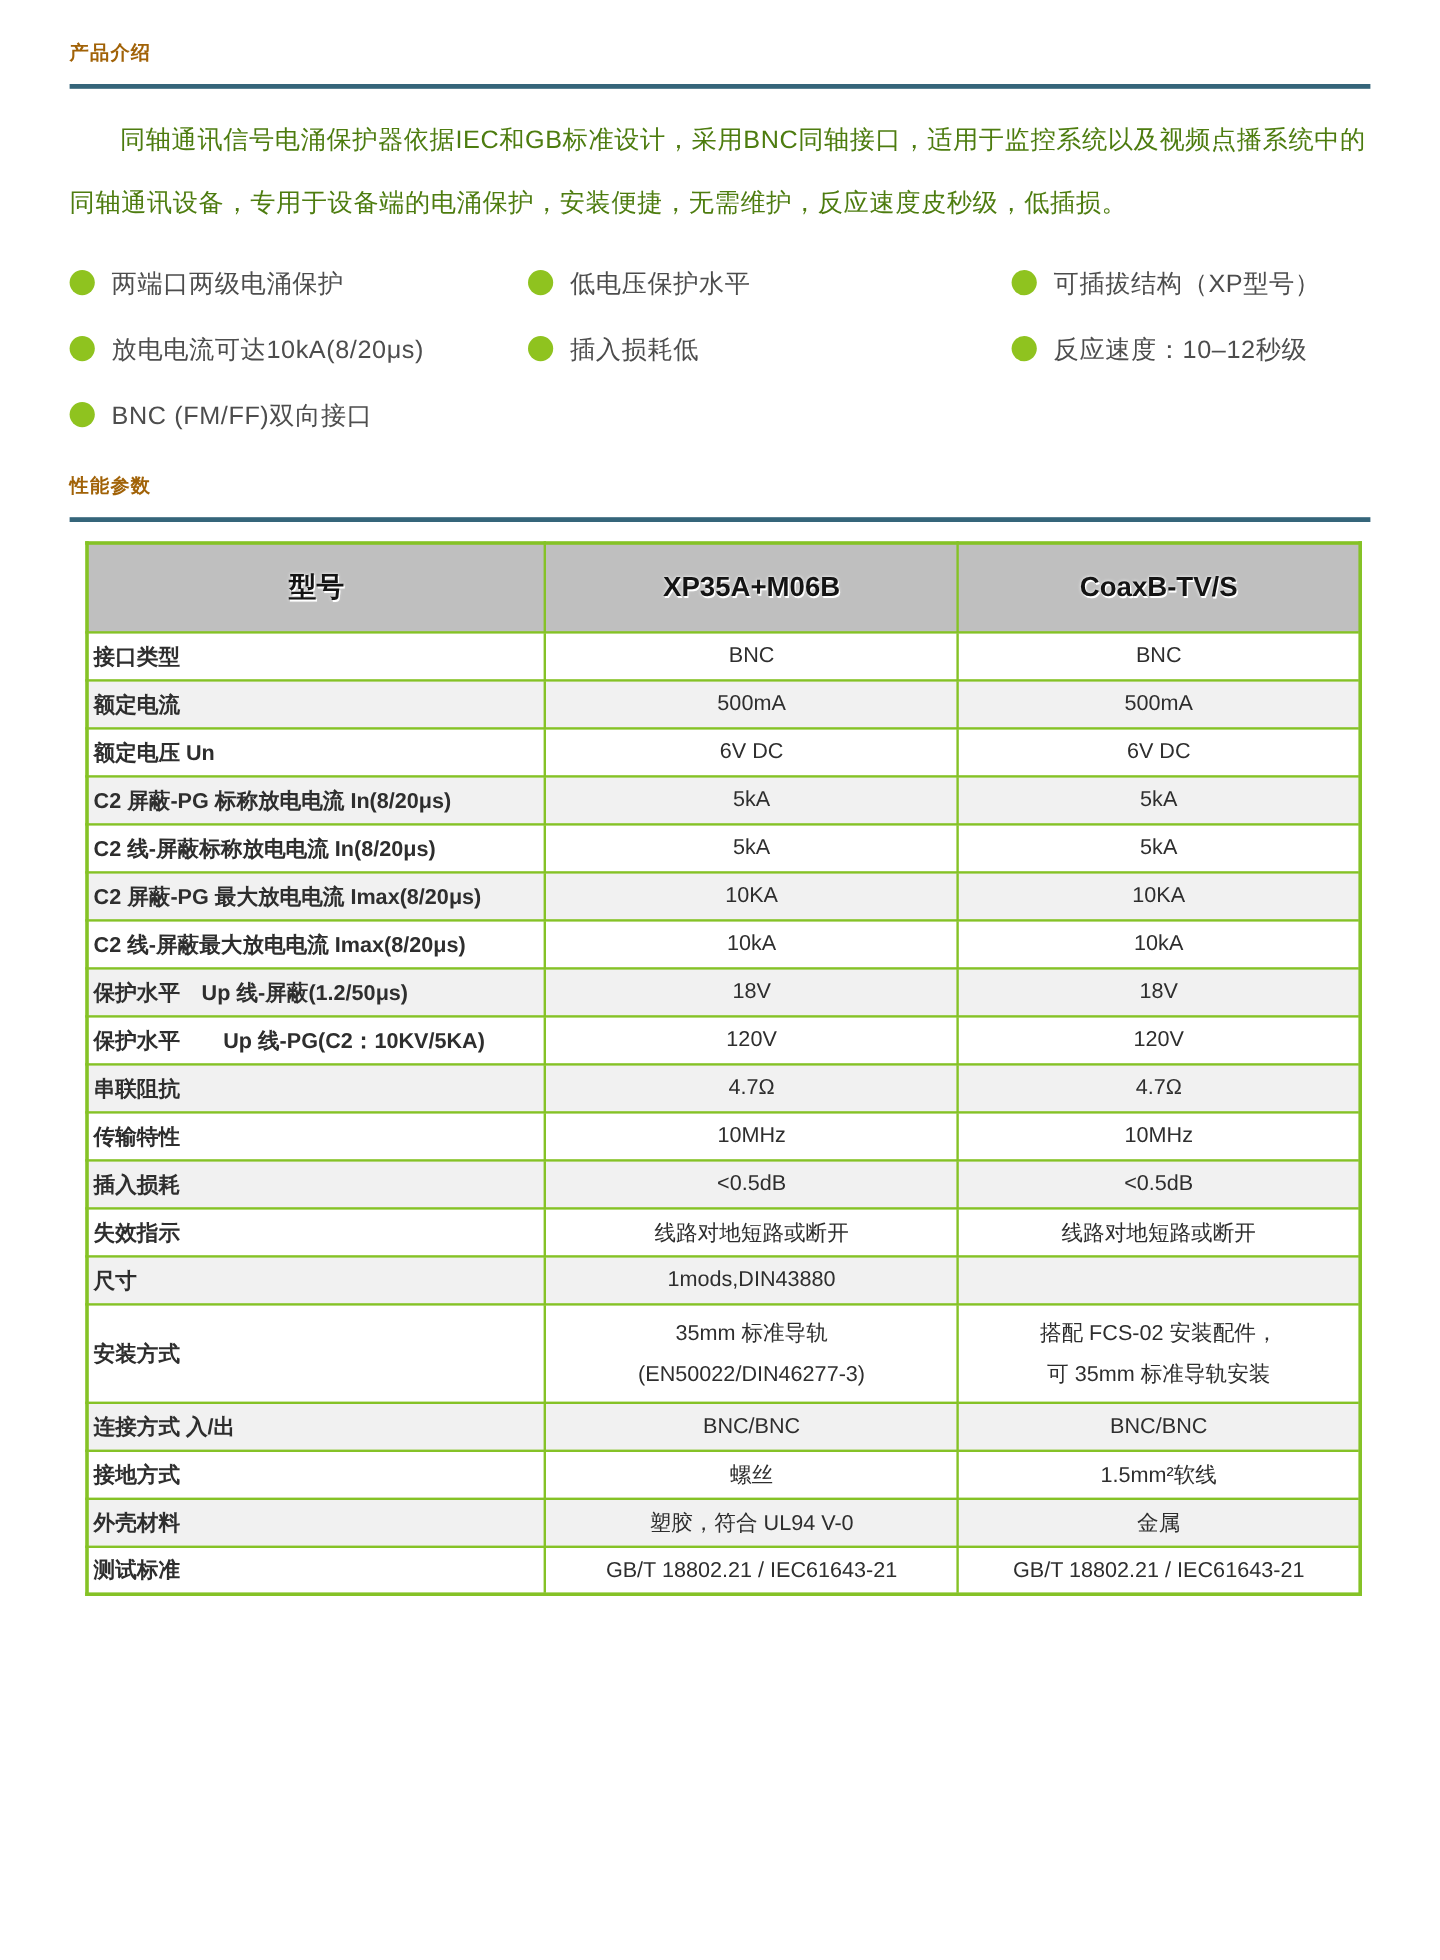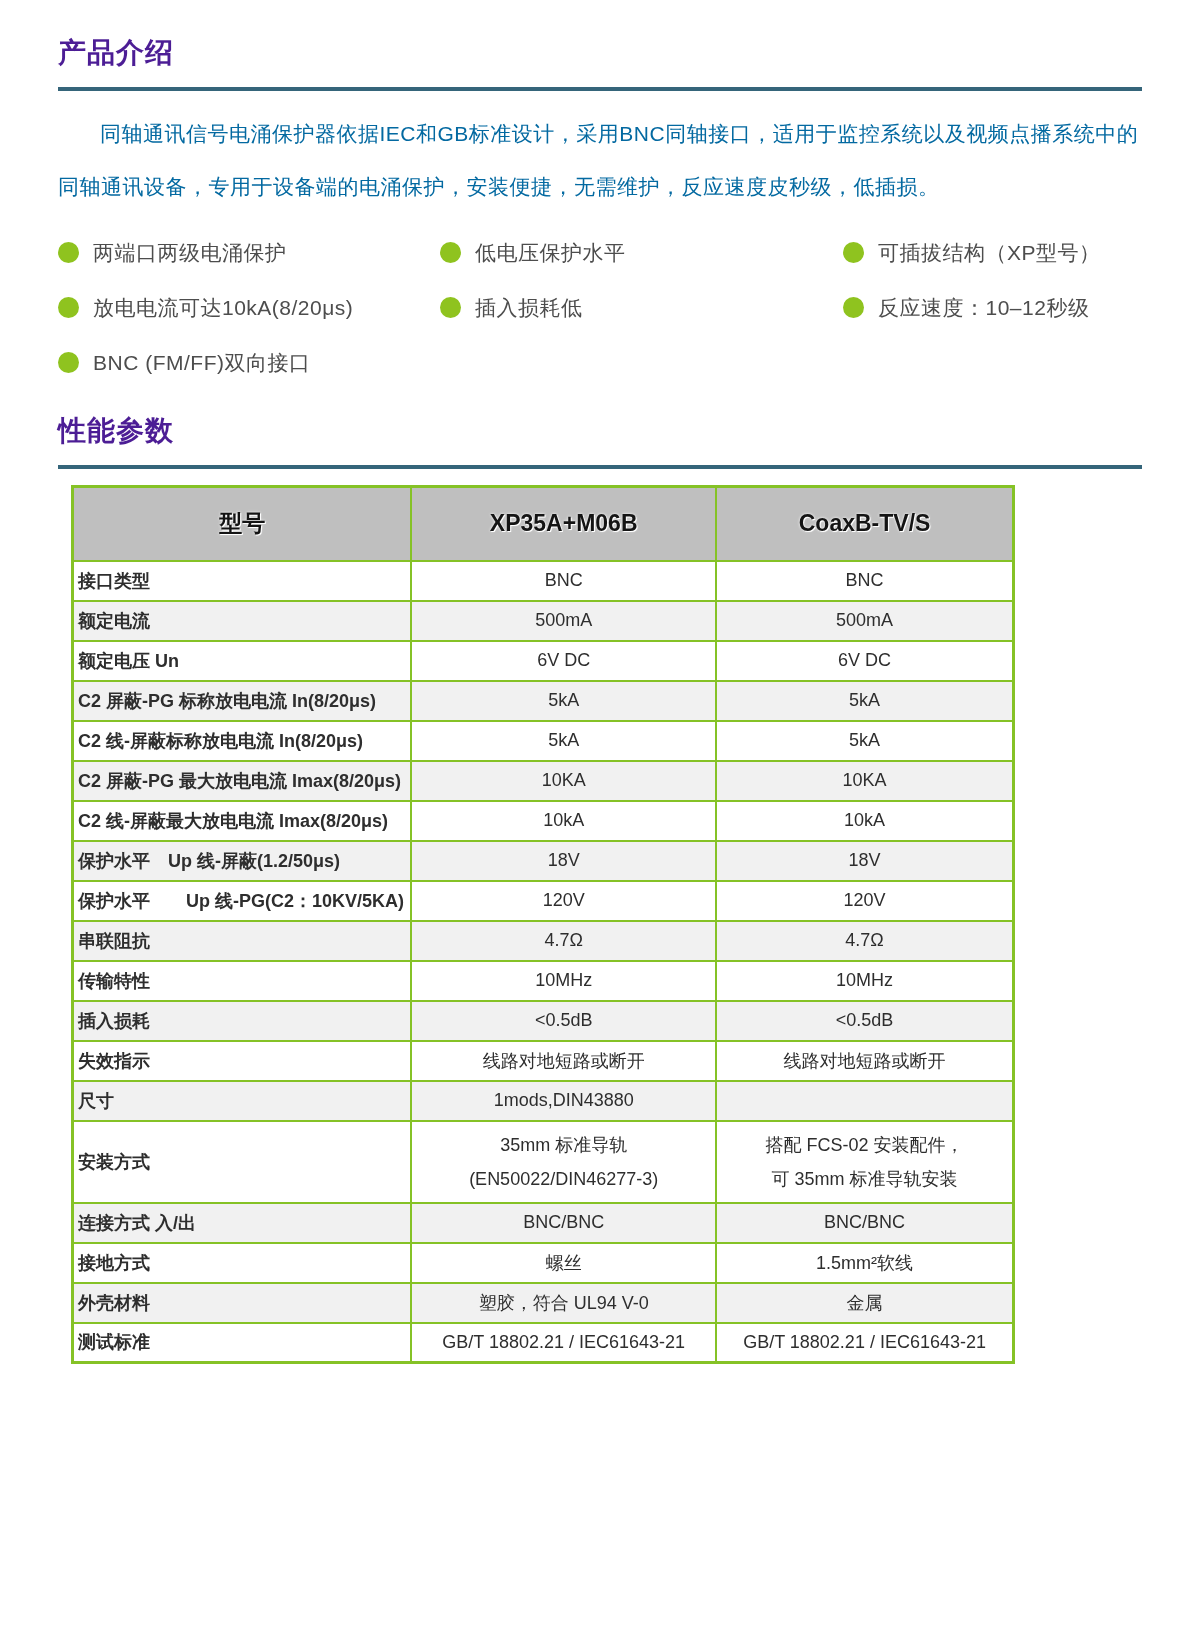--- a/index.html
+++ b/index.html
@@ -8,38 +8,38 @@
     width: 1200px;
     height: 1633px;
     padding: 34px 58px 0 58px;
     font-family: "Liberation Sans", "DejaVu Sans", sans-serif;
     color: #4a4a4a;
     overflow: hidden;
   }
 
   
   .section-title {
-    font-size: 28px;
+    font-size: 16px;
     font-weight: bold;
-    color: #4c1d95;
+    color: #a16207;
     letter-spacing: 1px;
     margin-bottom: 15px;
   }
   .section-divider {
     height: 4px;
     background: #35657a;
     margin-bottom: 16px;
   }
 
   
   .intro-paragraph {
     font-size: 21px;
     line-height: 53px;
     letter-spacing: 0.5px;
-    color: #0369a1;
+    color: #4d7c0f;
     text-indent: 2em;
     margin-bottom: 12px;
   }
 
   
   .features {
     display: flex;
     margin-bottom: 22px;
   }
   .feature-col { display: flex; flex-direction: column; }
@@ -62,21 +62,21 @@
   .feature-text {
     font-size: 21px;
     color: #4d4d4d;
     letter-spacing: 0.5px;
     white-space: nowrap;
   }
 
   
   .table-wrap { margin-left: 13px; margin-right: 10px; }
   table.specs {
-    width: 944px;
+    width: 1064px;
     border-collapse: collapse;
     border: 3px solid #85c226;
     table-layout: fixed;
   }
   table.specs th, table.specs td {
     border: 2px solid #85c226;
   }
   table.specs th {
     height: 74px;
     background: #bfbfbf;

